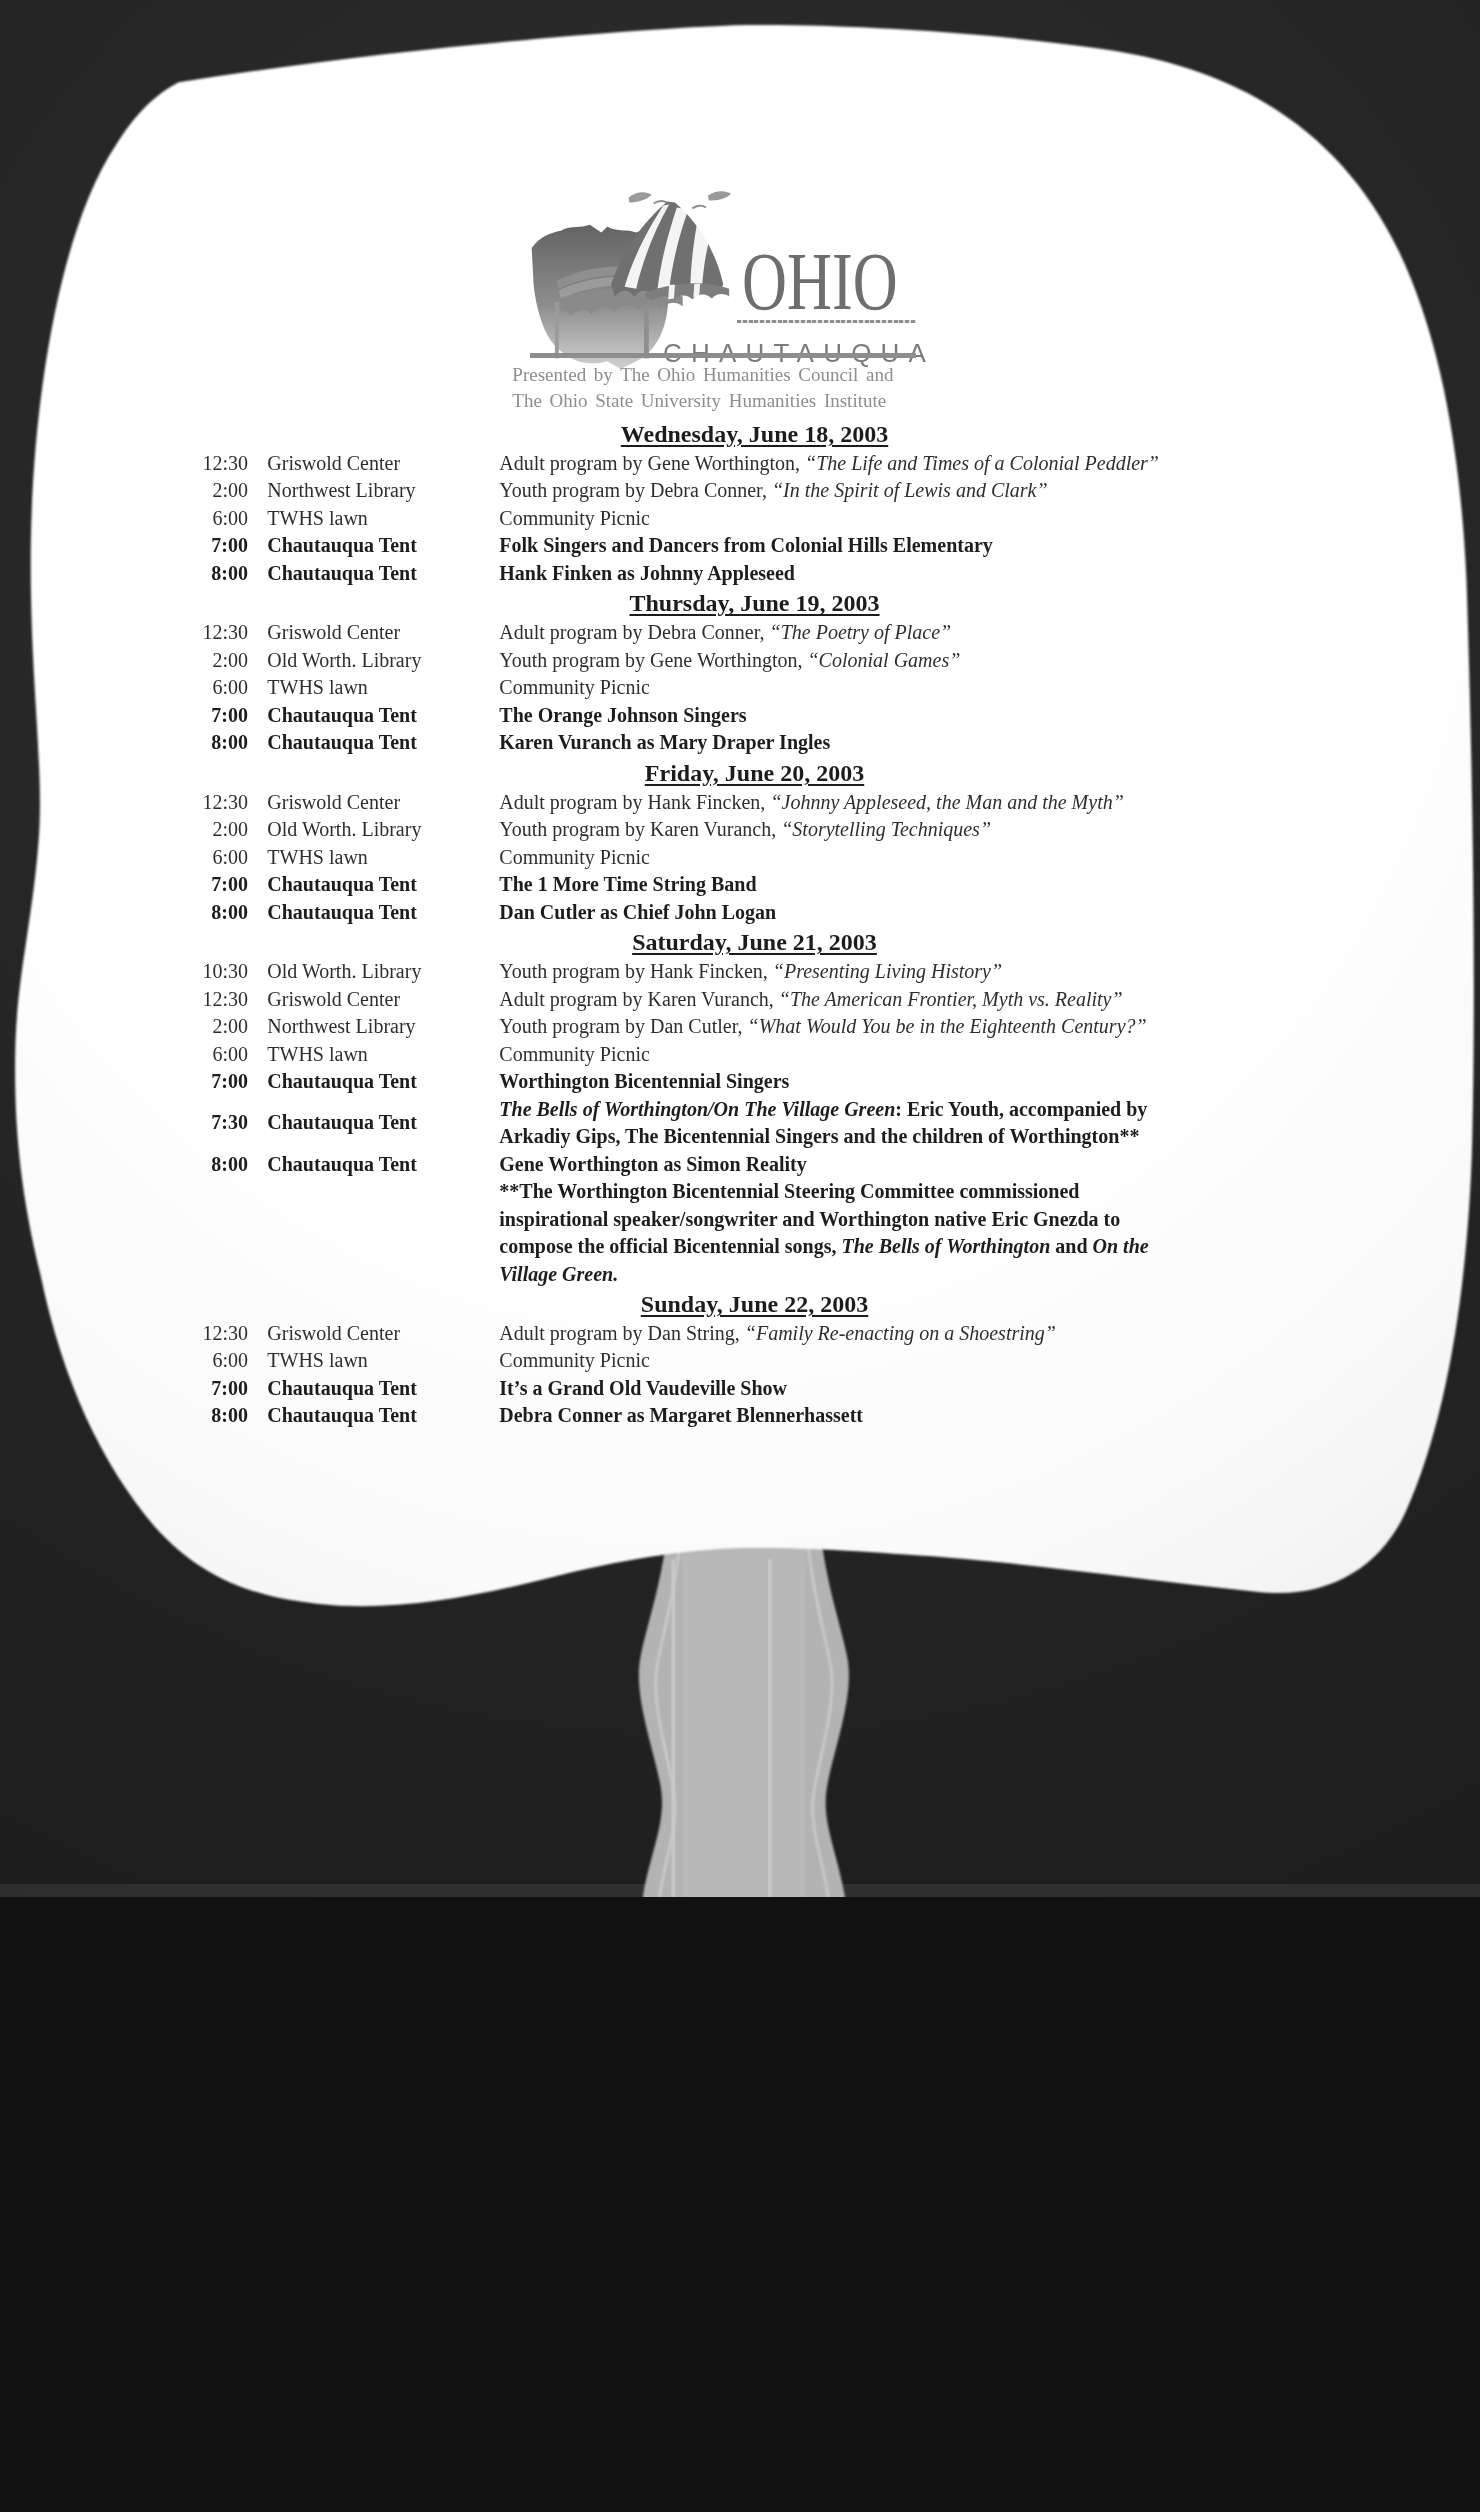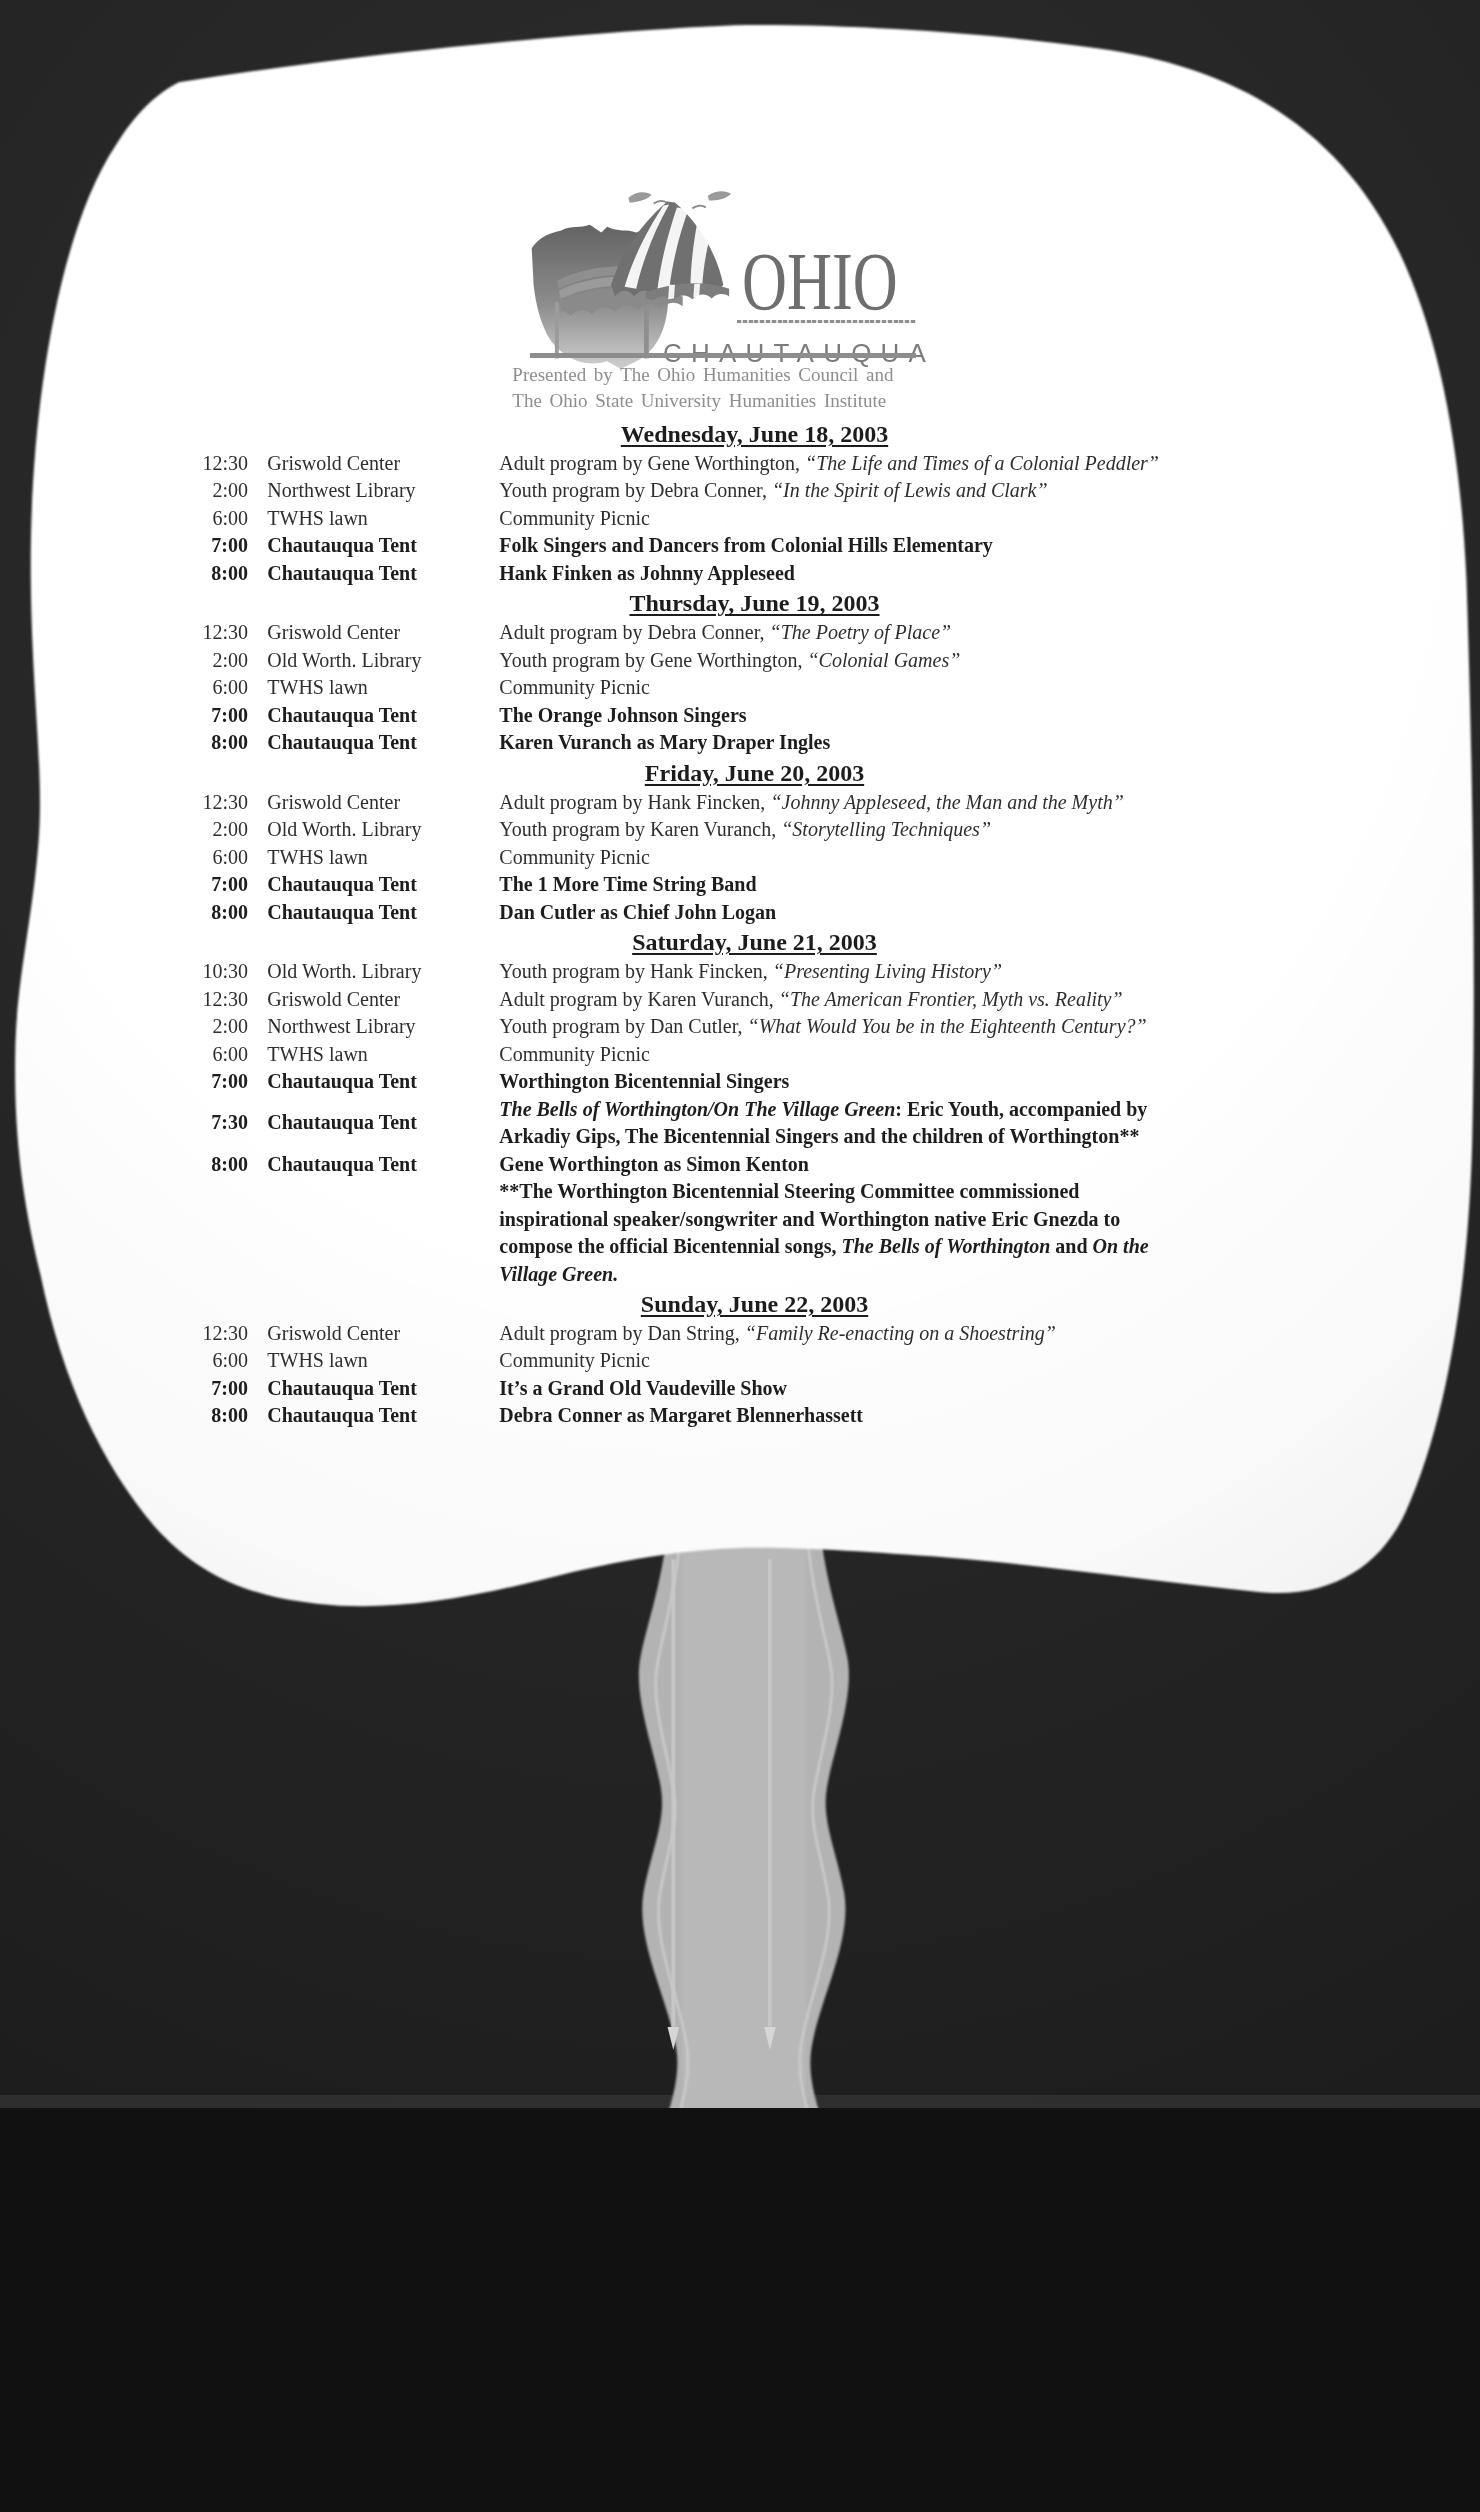--- a/index.html
+++ b/index.html
@@ -1,17 +1,17 @@
 <!DOCTYPE html>
 <html><head>
 <meta charset="utf-8">
 <style>
   html,body{margin:0;padding:0;background:#111;}
   #stage{
-    position:relative;width:1480px;height:2108px;overflow:hidden;
+    position:relative;width:1480px;height:1897px;overflow:hidden;
     background:radial-gradient(120% 90% at 48% 30%, #303030 0%, #262626 45%, #1a1a1a 100%);
     font-family:"Liberation Serif", serif;
   }
   #bottom-strip{
     position:absolute;left:0;bottom:0;width:100%;height:13.5px;
     background:#3d3d3d;opacity:.55;
   }
   #fan-svg{position:absolute;left:0;top:0;width:1480px;height:2512px;}
 
   
@@ -320,21 +320,21 @@
     <span class="desc"><span>Worthington Bicentennial Singers</span></span>
   </div>
           <div class="row bold">
     <span class="time">7:30</span>
     <span class="loc">Chautauqua Tent</span>
     <span class="desc"><i>The Bells of Worthington/On The Village Green</i><span>: Eric Youth, accompanied by</span><br><span>Arkadiy Gips, The Bicentennial Singers and the children of Worthington**</span></span>
   </div>
           <div class="row bold">
     <span class="time">8:00</span>
     <span class="loc">Chautauqua Tent</span>
-    <span class="desc"><span>Gene Worthington as Simon Kenton</span></span>
+    <span class="desc"><span>Gene Worthington as Simon Reality</span></span>
   </div>
           <div class="row bold">
     <span class="time"></span>
     <span class="loc"></span>
     <span class="desc"><span>**The Worthington Bicentennial Steering Committee commissioned</span><br><span>inspirational speaker/songwriter and Worthington native Eric Gnezda to</span><br><span>compose the official Bicentennial songs, </span><i>The Bells of Worthington</i><span> and </span><i>On the</i><br><i>Village Green.</i></span>
   </div>
         </div>
   </section>
       <section class="day">
     <h2 class="date-heading">Sunday, June 22, 2003</h2>

